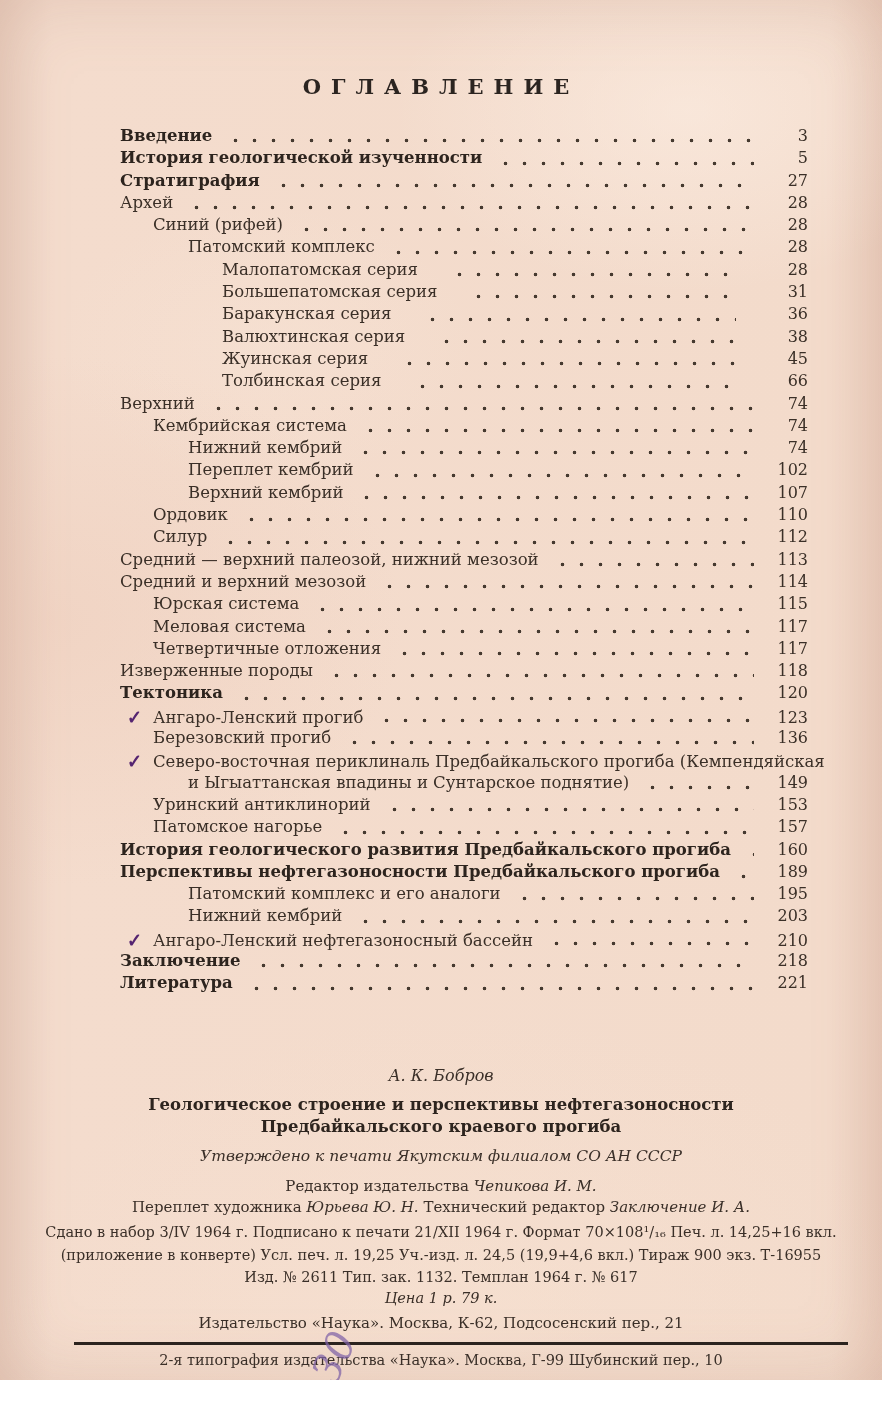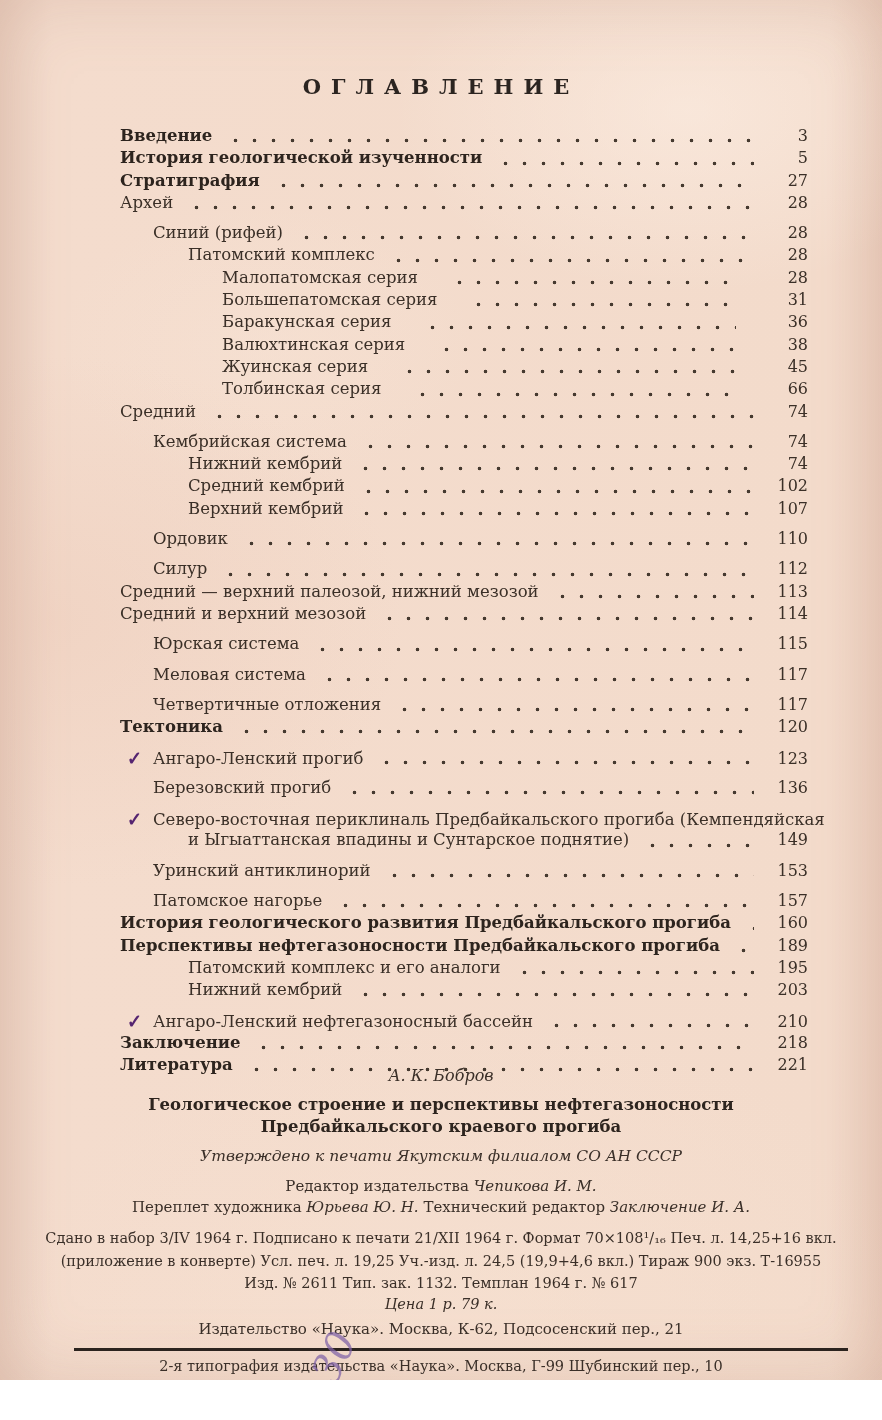--- a/index.html
+++ b/index.html
@@ -19,42 +19,42 @@
     text-align:center;padding-top:74px;font-weight:bold;font-size:21px;
     letter-spacing:10px;color:#2b2420;
   }
   .toc{margin-top:27px;padding-left:120px;padding-right:74px;}
   .toc-line{
     display:flex;align-items:baseline;height:22.3px;font-size:16.5px;
     white-space:nowrap;color:#3a2f27;
   }
   .toc-line.bold .label{font-weight:bold;color:#2d241e;}
   .lvl-0{padding-left:0;justify-content:flex-end;}
-  .lvl-1{padding-left:33px;margin-top:8px;}
+  .lvl-1{padding-left:33px;}
   .lvl-2{padding-left:68px;}
   .lvl-3{padding-left:102px;gap:18px;}
   .check{
     display:inline-block;width:21px;margin-left:-26px;margin-right:5px;
     color:#552470;font-weight:bold;font-size:18px;
     transform:scaleY(1.08);flex:0 0 auto;
   }
   .label{flex:0 0 auto;}
   .leader{
     flex:1 1 auto;align-self:flex-end;height:5px;margin:0 10px 5px 12px;
     background-image:radial-gradient(circle, #463a30 1.5px, transparent 2.1px);
     background-size:19px 5px;background-repeat:repeat-x;background-position:2px 100%;
   }
   .pagenum{flex:0 0 auto;min-width:44px;text-align:right;font-size:16px;}
   .imprint{position:absolute;left:0;right:0;top:1066px;text-align:center;color:#3a2f28;}
   .author{font-style:italic;font-size:16px;}
   .booktitle{font-weight:bold;font-size:16.5px;line-height:22px;margin-top:9px;color:#2d241e;}
   .approval{font-style:italic;font-size:15.5px;margin-top:9px;}
   .editors{font-size:15px;line-height:21px;margin-top:11px;}
   .editors i{font-style:italic;}
-  .colophon{font-size:14.5px;line-height:22.5px;margin-top:9px;}
+  .colophon{font-size:14.5px;line-height:22.5px;margin-top:3px;}
   .price{font-style:italic;font-size:14.5px;margin-top:1px;}
   .publisher{font-size:15px;margin-top:8px;}
   .rule{height:3px;background:#2b231e;margin:10px 34px 7px 74px;}
   .printer{font-size:14.5px;}
   .handwritten{
     position:absolute;left:308px;top:1334px;font-size:40px;font-style:italic;
     color:rgba(126,97,166,0.72);transform:rotate(-65deg);
   }
 </style>
 </head>
@@ -132,39 +132,39 @@
       <span class="pagenum">45</span>
     </div>
       <div class="toc-line lvl-3">
 
       <span class="label">Толбинская серия</span>
       <span class="leader"></span>
       <span class="pagenum">66</span>
     </div>
       <div class="toc-line lvl-0">
 
-      <span class="label">Средний</span>
+      <span class="label">Верхний</span>
       <span class="leader"></span>
       <span class="pagenum">74</span>
     </div>
       <div class="toc-line lvl-1">
 
       <span class="label">Кембрийская система</span>
       <span class="leader"></span>
       <span class="pagenum">74</span>
     </div>
       <div class="toc-line lvl-2">
 
       <span class="label">Нижний кембрий</span>
       <span class="leader"></span>
       <span class="pagenum">74</span>
     </div>
       <div class="toc-line lvl-2">
 
-      <span class="label">Средний кембрий</span>
+      <span class="label">Переплет кембрий</span>
       <span class="leader"></span>
       <span class="pagenum">102</span>
     </div>
       <div class="toc-line lvl-2">
 
       <span class="label">Верхний кембрий</span>
       <span class="leader"></span>
       <span class="pagenum">107</span>
     </div>
       <div class="toc-line lvl-1">
@@ -201,20 +201,26 @@
 
       <span class="label">Меловая система</span>
       <span class="leader"></span>
       <span class="pagenum">117</span>
     </div>
       <div class="toc-line lvl-1">
 
       <span class="label">Четвертичные отложения</span>
       <span class="leader"></span>
       <span class="pagenum">117</span>
+    </div>
+      <div class="toc-line lvl-0">
+
+      <span class="label">Изверженные породы</span>
+      <span class="leader"></span>
+      <span class="pagenum">118</span>
     </div>
       <div class="toc-line lvl-0 bold">
 
       <span class="label">Тектоника</span>
       <span class="leader"></span>
       <span class="pagenum">120</span>
     </div>
       <div class="toc-line lvl-1">
       <span class="check">✓</span>
       <span class="label">Ангаро-Ленский прогиб</span>

